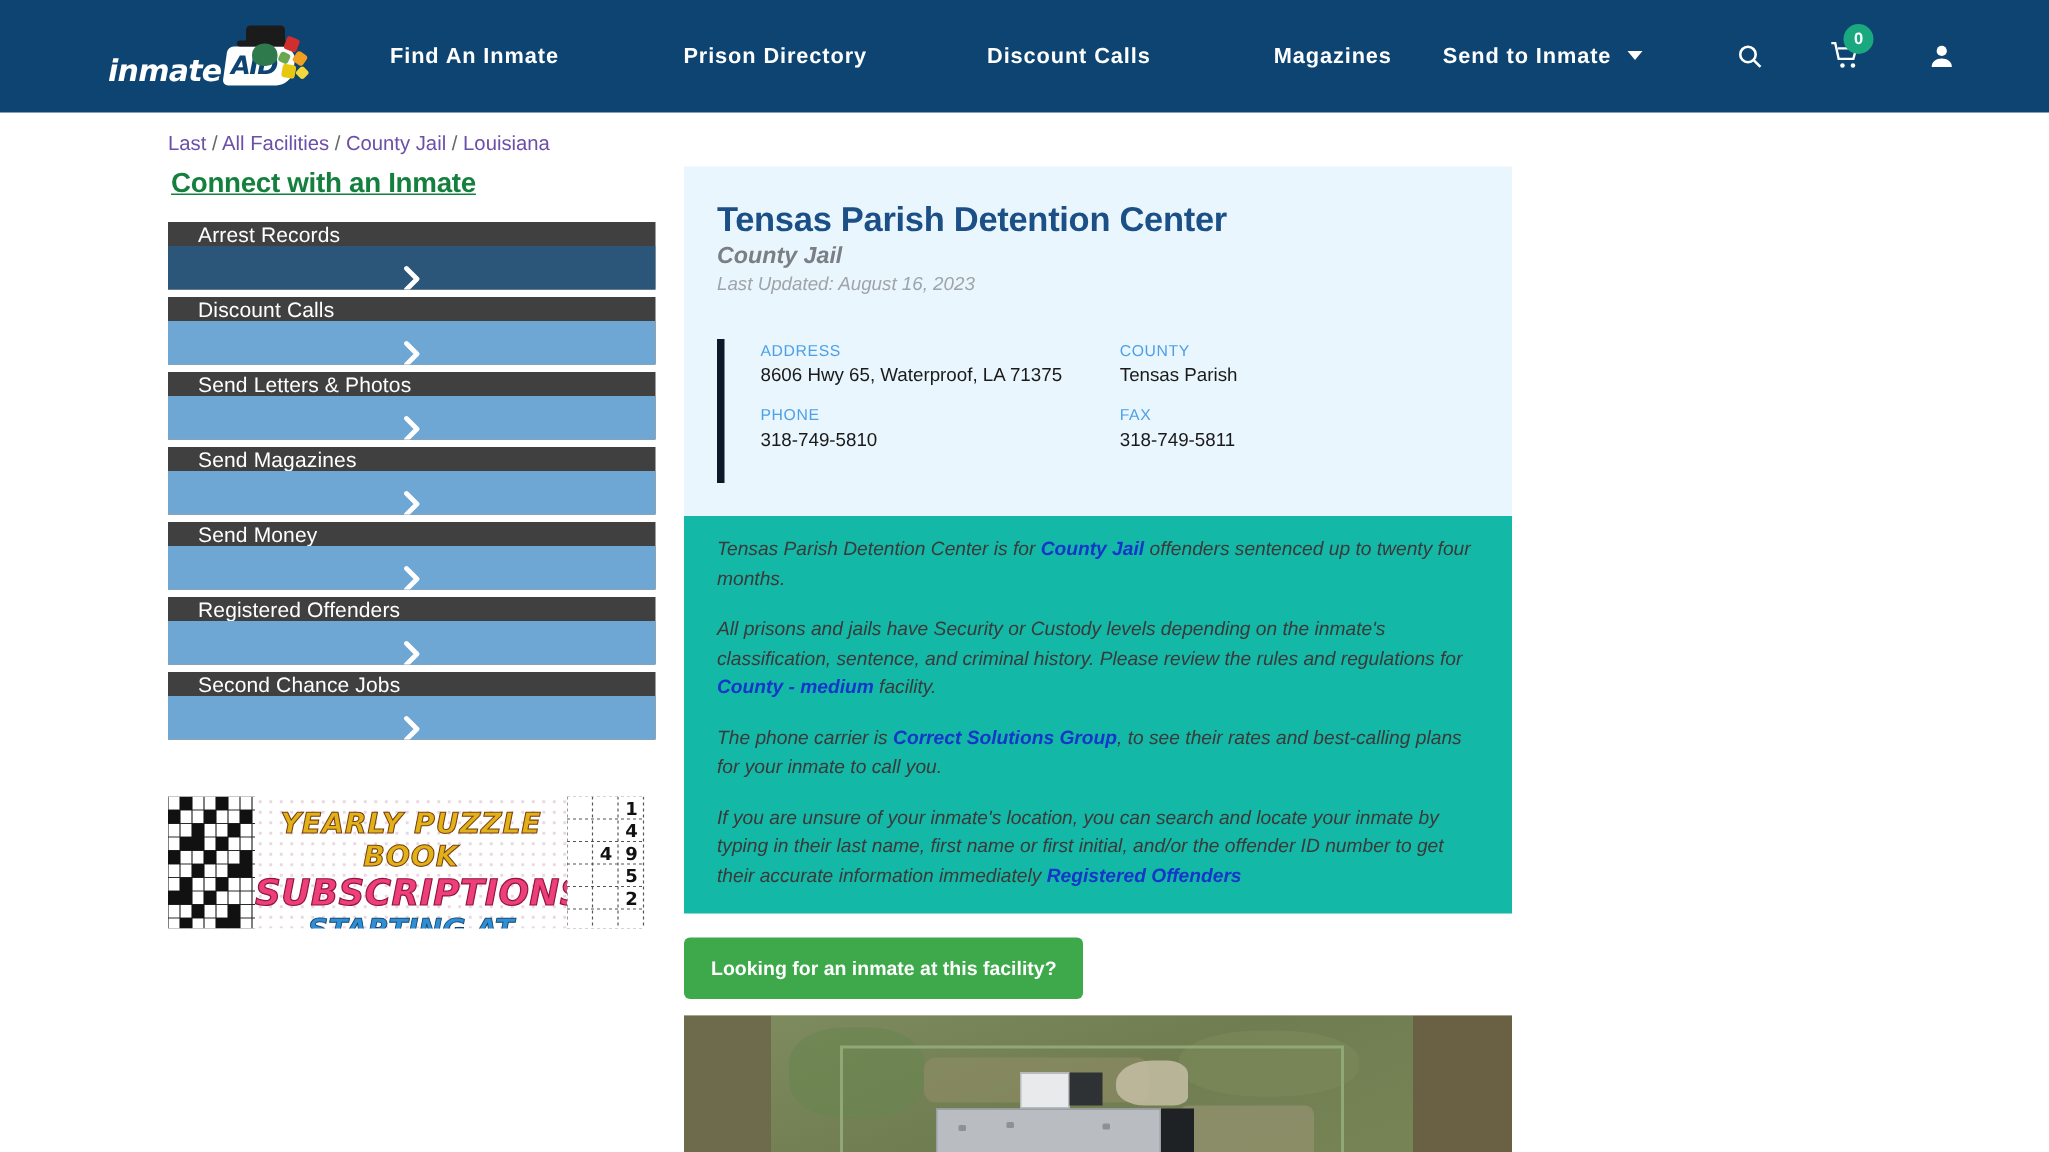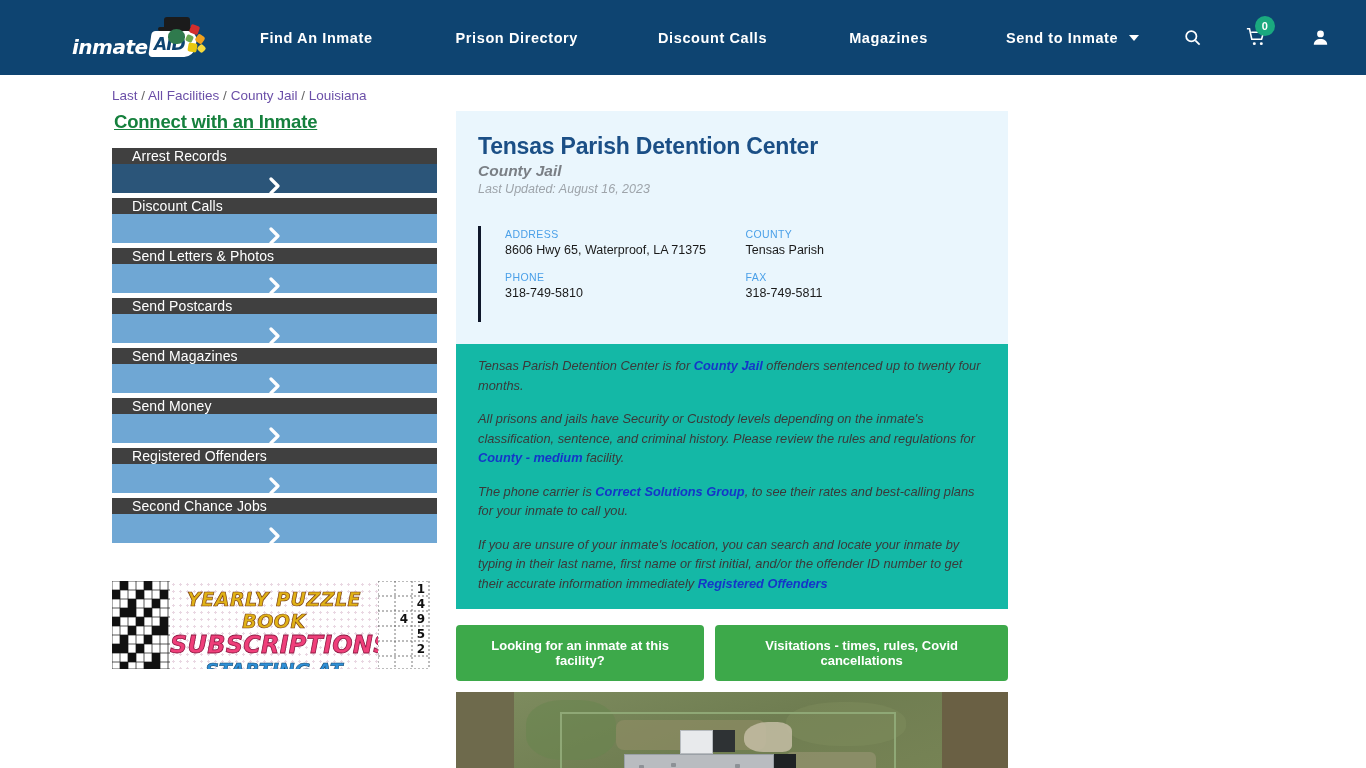--- a/index.html
+++ b/index.html
@@ -94,21 +94,21 @@
     font-weight: bold;
     letter-spacing: 0.6px;
     text-decoration: none;
     white-space: nowrap;
     cursor: pointer;
     padding: 6px 0;
   }
   .nav-link.i0 { margin-right: 83px; }
   .nav-link.i1 { margin-right: 80px; }
   .nav-link.i2 { margin-right: 82px; }
-  .nav-link.i3 { margin-right: 78px; }
+  .nav-link.i3 { margin-right: 34px; }
   .caret {
     display: inline-block;
     margin-left: 6px;
     border-left: 5px solid transparent;
     border-right: 5px solid transparent;
     border-top: 6px solid #ffffff;
     vertical-align: 2px;
   }
   .nav-icons {
     display: flex;
@@ -280,21 +280,21 @@
   }
   .facility-updated {
     font-size: 12.5px;
     font-style: italic;
     color: #9ea4aa;
     margin: 0;
   }
   .contact-block {
     display: flex;
     margin-top: 30px;
-    border-left: 3px solid #0f172a;
+    border-left: 5px solid #0f172a;
     padding-left: 24px;
     padding-top: 2px;
     padding-bottom: 8px;
   }
   .contact-col { flex: 0 0 50%; }
   .contact-row { margin-bottom: 14px; }
   .contact-label {
     font-size: 10.5px;
     color: #4ba0e8;
     letter-spacing: 0.4px;
@@ -475,28 +475,20 @@
 
       <div class="side-btn">
         <div class="side-btn-label">Send Letters &amp; Photos</div>
         <div class="side-btn-arrow">
           <svg width="17" height="22" viewBox="0 0 17 22" fill="none" stroke="#ffffff" stroke-width="3.2" stroke-linecap="round" stroke-linejoin="round">
               <polyline points="5,4 12,11 5,18"></polyline>
             </svg>
         </div>
       </div>
 
-      <div class="side-btn">
-        <div class="side-btn-label">Send Postcards</div>
-        <div class="side-btn-arrow">
-          <svg width="17" height="22" viewBox="0 0 17 22" fill="none" stroke="#ffffff" stroke-width="3.2" stroke-linecap="round" stroke-linejoin="round">
-              <polyline points="5,4 12,11 5,18"></polyline>
-            </svg>
-        </div>
-      </div>
 
       <div class="side-btn">
         <div class="side-btn-label">Send Magazines</div>
         <div class="side-btn-arrow">
           <svg width="17" height="22" viewBox="0 0 17 22" fill="none" stroke="#ffffff" stroke-width="3.2" stroke-linecap="round" stroke-linejoin="round">
               <polyline points="5,4 12,11 5,18"></polyline>
             </svg>
         </div>
       </div>
 
@@ -626,21 +618,20 @@
         <p>
           <span>The phone carrier is </span><a href="#">Correct Solutions Group</a><span>, to see their rates and best-calling plans for your inmate to call you.</span>
         </p>
         <p>
           <span>If you are unsure of your inmate's location, you can search and locate your inmate by typing in their last name, first name or first initial, and/or the offender ID number to get their accurate information immediately </span><a href="#">Registered Offenders</a>
         </p>
       </section>
 
       <div class="cta-row">
         <button class="cta-btn">Looking for an inmate at this facility?</button>
-        <button class="cta-btn second">Visitations - times, rules, Covid cancellations</button>
       </div>
 
       <div class="aerial">
         <div class="ae field-mid"></div>
         <div class="ae field-l"></div>
         <div class="ae field-r"></div>
         <div class="ae grass-patch-a"></div>
         <div class="ae grass-patch-b"></div>
 
         <div class="ae dirt-a"></div>

